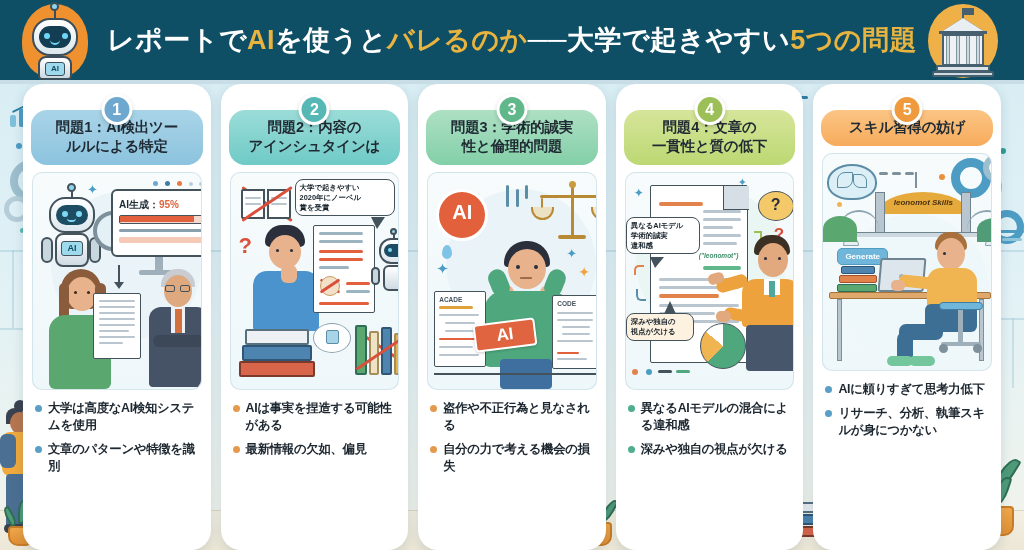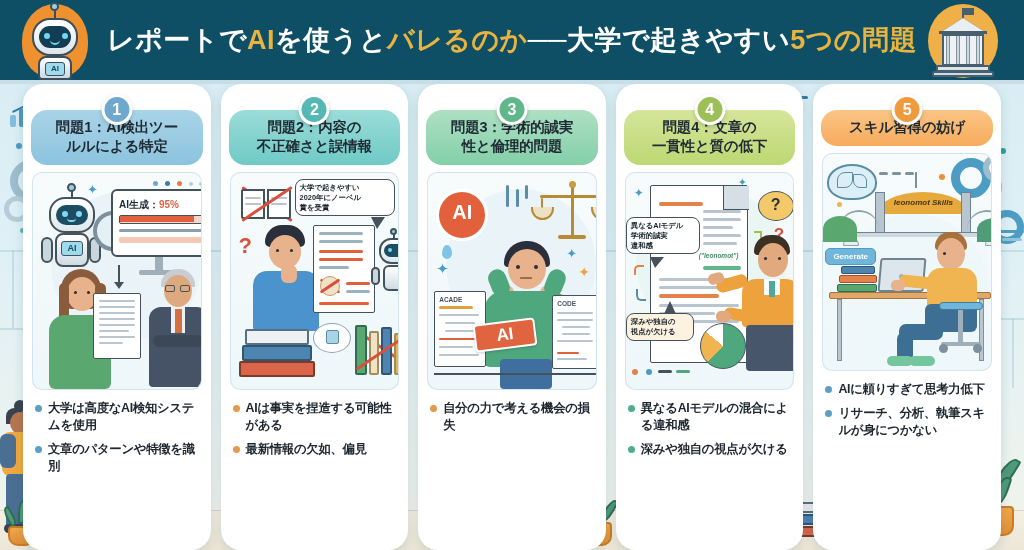--- a/index.html
+++ b/index.html
@@ -467,21 +467,21 @@
           <span class="bul-dot" style="background:#5b9ec6;"></span>
           <span>文章のパターンや特徴を識別</span>
         </div>
       </div>
     </div>
 
     <div class="card">
       <div class="badge" style="background:#56b8b4;">2</div>
       <div class="card-head" style="background:linear-gradient(180deg,#9bdcd8,#6fcac6);">
         <div>問題2：内容の</div>
-        <div>不正確さと誤情報</div>
+        <div>アインシュタインは</div>
       </div>
       <div class="card-art">
         <div class="art-inner">
 
           <div class="a crossed" style="left:10px;top:12px;width:52px;height:38px;">
             <div class="rect" style="left:0;top:4px;width:24px;height:30px;background:#fff;border:2px solid #44525c;border-radius:2px 0 0 2px;"></div>
             <div class="rect" style="left:26px;top:4px;width:24px;height:30px;background:#fff;border:2px solid #44525c;border-radius:0 2px 2px 0;"></div>
             <div class="line" style="left:4px;top:12px;width:16px;height:2px;"></div>
             <div class="line" style="left:4px;top:18px;width:16px;height:2px;"></div>
             <div class="line" style="left:30px;top:12px;width:16px;height:2px;"></div>
@@ -632,20 +632,24 @@
             <div class="line" style="left:4px;top:44px;width:36px;height:2px;"></div>
             <div class="line" style="left:4px;top:56px;width:22px;height:2px;background:#e2603b;"></div>
             <div class="line" style="left:4px;top:62px;width:30px;height:2px;"></div>
           </div>
 
           <div class="stamp" style="left:46px;top:148px;width:62px;height:28px;font-size:17px;transform:rotate(-7deg);">AI</div>
           <div class="rect" style="left:6px;top:200px;width:170px;height:2px;background:#44525c;"></div>
         </div>
       </div>
       <div class="bullets">
+        <div class="bullet">
+          <span class="bul-dot" style="background:#e39a4e;"></span>
+          <span>盗作や不正行為と見なされる</span>
+        </div>
         <div class="bullet">
           <span class="bul-dot" style="background:#e39a4e;"></span>
           <span>自分の力で考える機会の損失</span>
         </div>
       </div>
     </div>
 
     <div class="card">
       <div class="badge" style="background:#9cbf57;">4</div>
       <div class="card-head" style="background:linear-gradient(180deg,#d6e59a,#bcd873);">
@@ -771,21 +775,21 @@
             <div class="rect" style="left:122px;top:4px;width:10px;height:42px;background:#b9c6cf;border:1.5px solid #6f8491;"></div>
             <div class="rect" style="left:0px;top:22px;width:40px;height:20px;border-top:2px solid #8ba3b0;border-radius:50%/100% 100% 0 0;"></div>
             <div class="rect" style="left:128px;top:22px;width:40px;height:20px;border-top:2px solid #8ba3b0;border-radius:50%/100% 100% 0 0;"></div>
             <div class="rect" style="left:0px;top:44px;width:168px;height:5px;background:#cdd8df;border-top:1.5px solid #6f8491;"></div>
             <div class="rect" style="left:4px;top:49px;width:16px;height:9px;background:#e8eef2;border:1.5px solid #8ba3b0;border-radius:8px 8px 0 0;"></div>
             <div class="rect" style="left:146px;top:49px;width:16px;height:9px;background:#e8eef2;border:1.5px solid #8ba3b0;border-radius:8px 8px 0 0;"></div>
           </div>
           <div class="a" style="left:0px;top:62px;width:34px;height:26px;background:#5aa76f;border-radius:50% 50% 0 0;"></div>
           <div class="a" style="left:154px;top:64px;width:34px;height:24px;background:#4f9c77;border-radius:50% 50% 0 0;"></div>
 
-          <div class="chipbtn" style="left:2px;top:94px;">Generate</div>
+          <div class="chipbtn" style="left:14px;top:94px;">Generate</div>
 
           <div class="rect" style="left:6px;top:138px;width:162px;height:7px;background:#e0a96c;border:1.5px solid #a5743c;border-radius:2px;"></div>
           <div class="rect" style="left:14px;top:145px;width:5px;height:62px;background:#b9c6cf;border:1px solid #7e909b;"></div>
           <div class="rect" style="left:156px;top:145px;width:5px;height:62px;background:#b9c6cf;border:1px solid #7e909b;"></div>
 
           <div class="a" style="left:14px;top:112px;width:42px;height:28px;">
             <div class="rect" style="left:0;top:18px;width:40px;height:8px;background:#5aa76f;border:1.5px solid #2f6d54;border-radius:2px;"></div>
             <div class="rect" style="left:2px;top:9px;width:38px;height:8px;background:#e2834b;border:1.5px solid #a5522b;border-radius:2px;"></div>
             <div class="rect" style="left:4px;top:0px;width:34px;height:8px;background:#4d84b0;border:1.5px solid #2f5675;border-radius:2px;"></div>
           </div>

